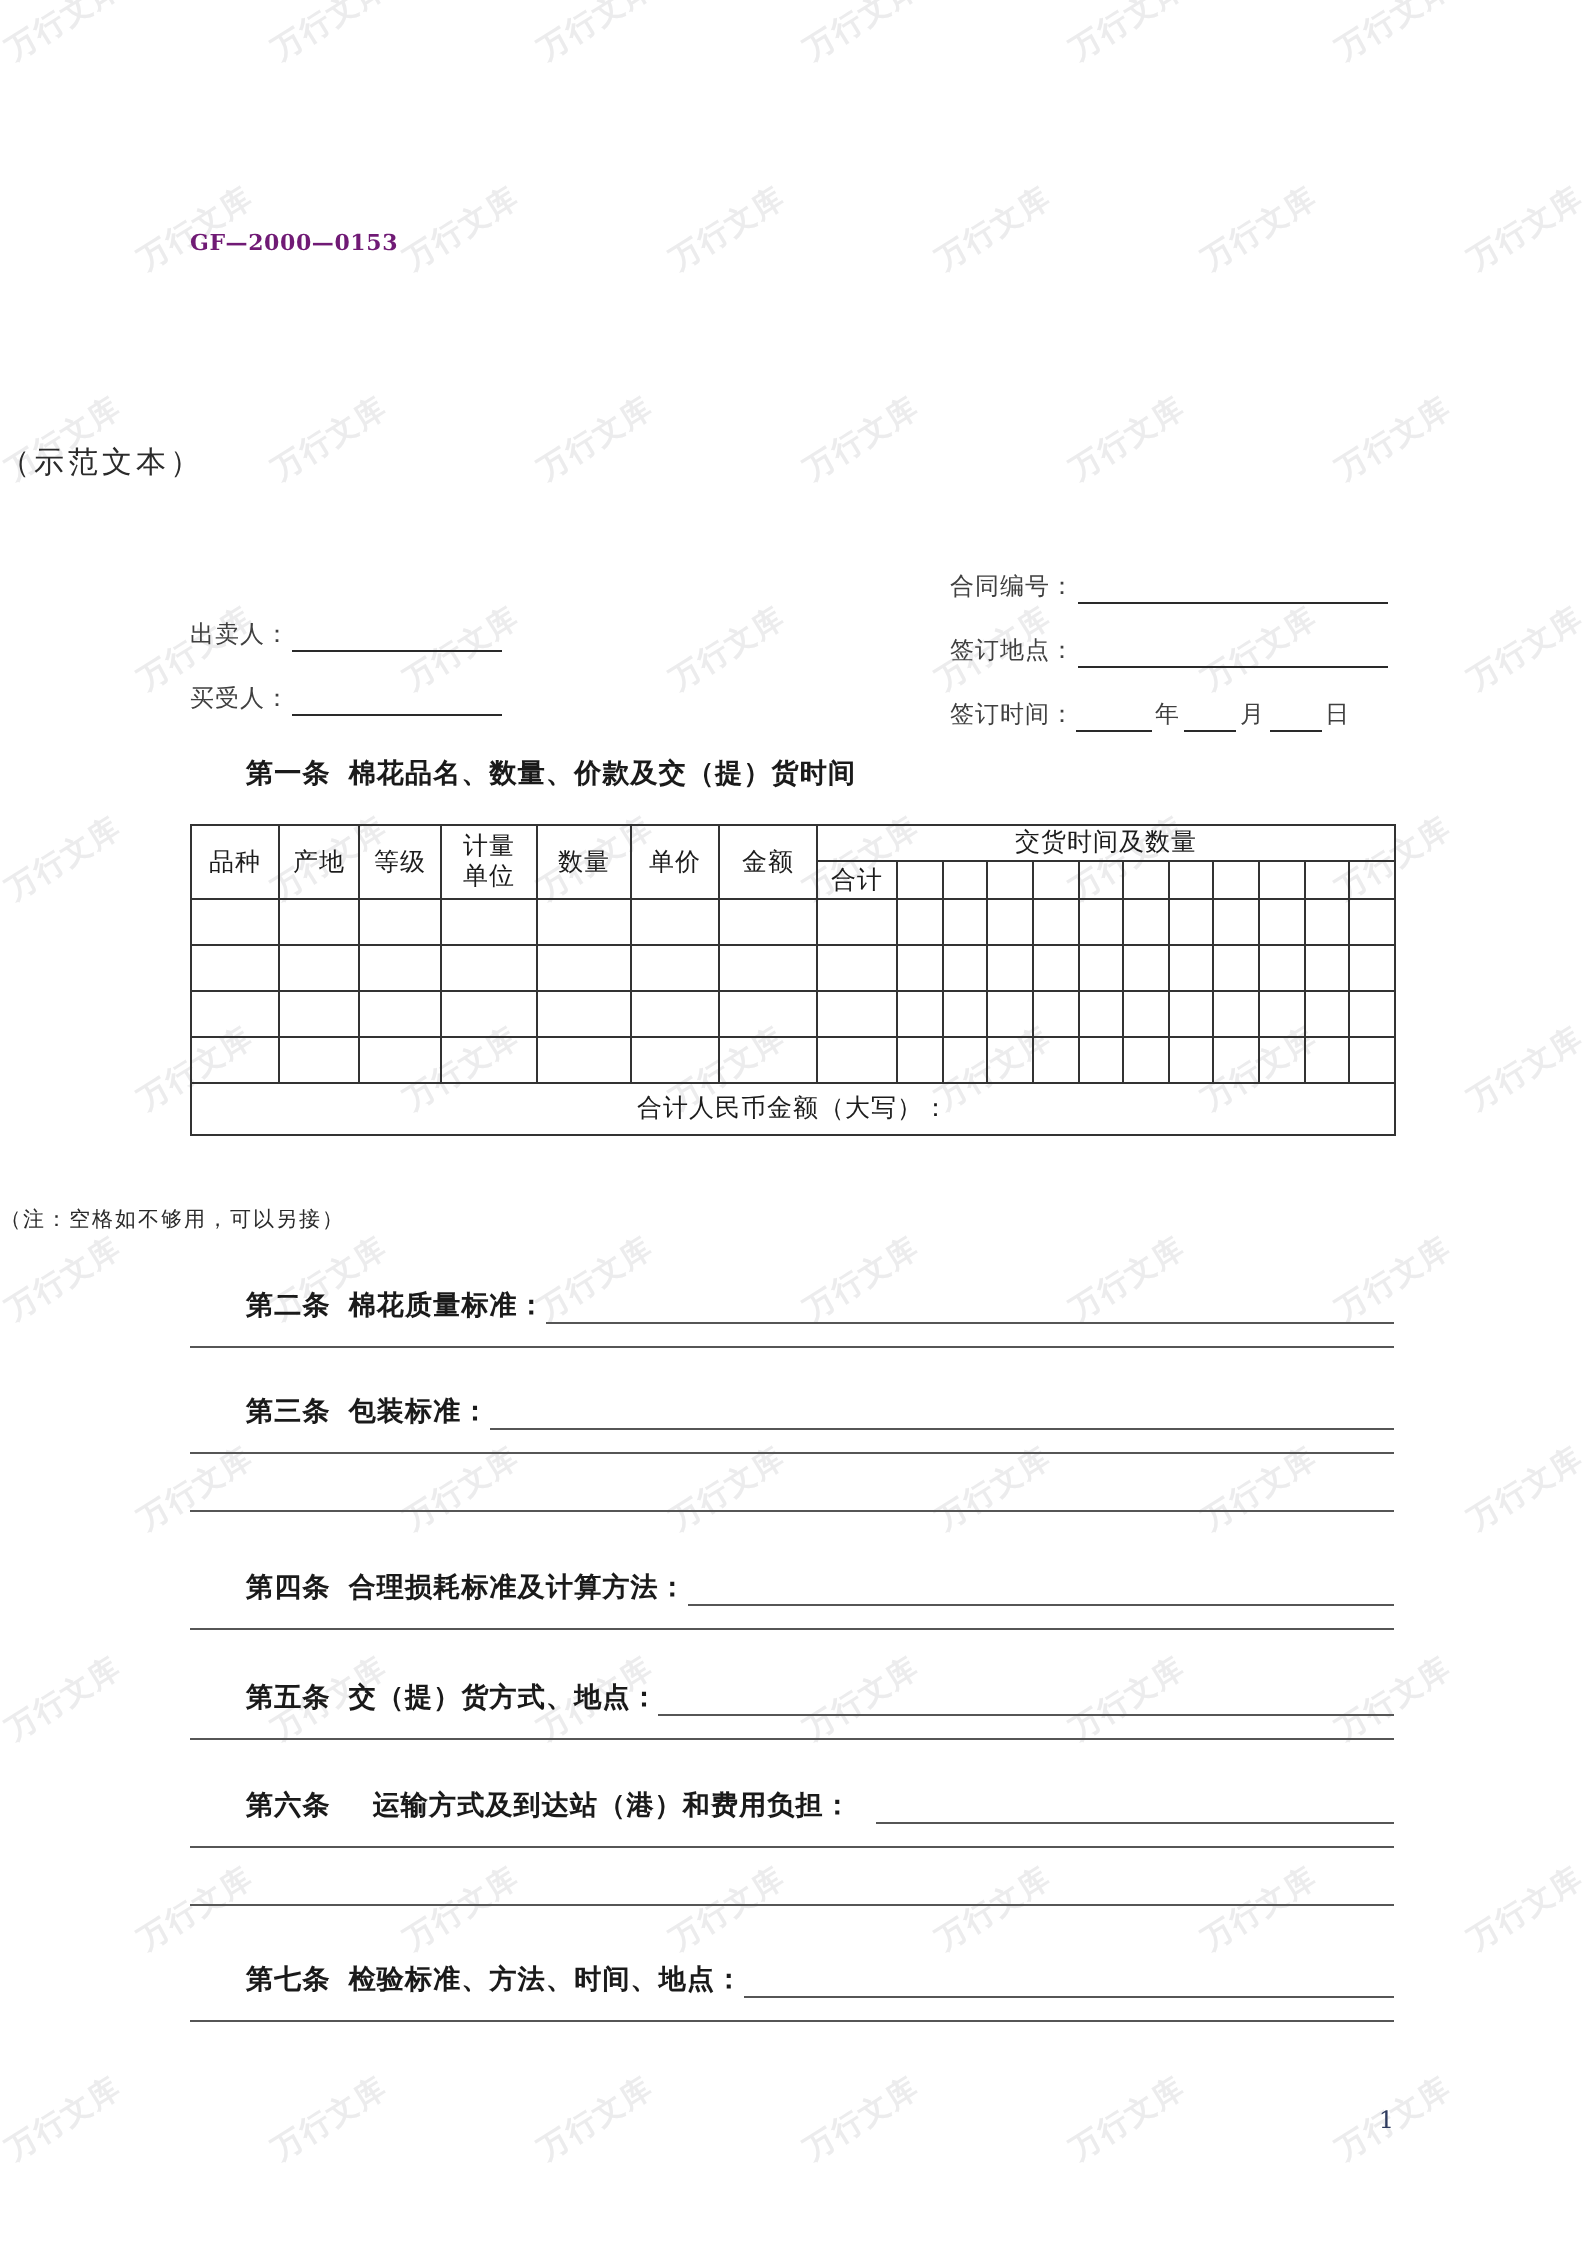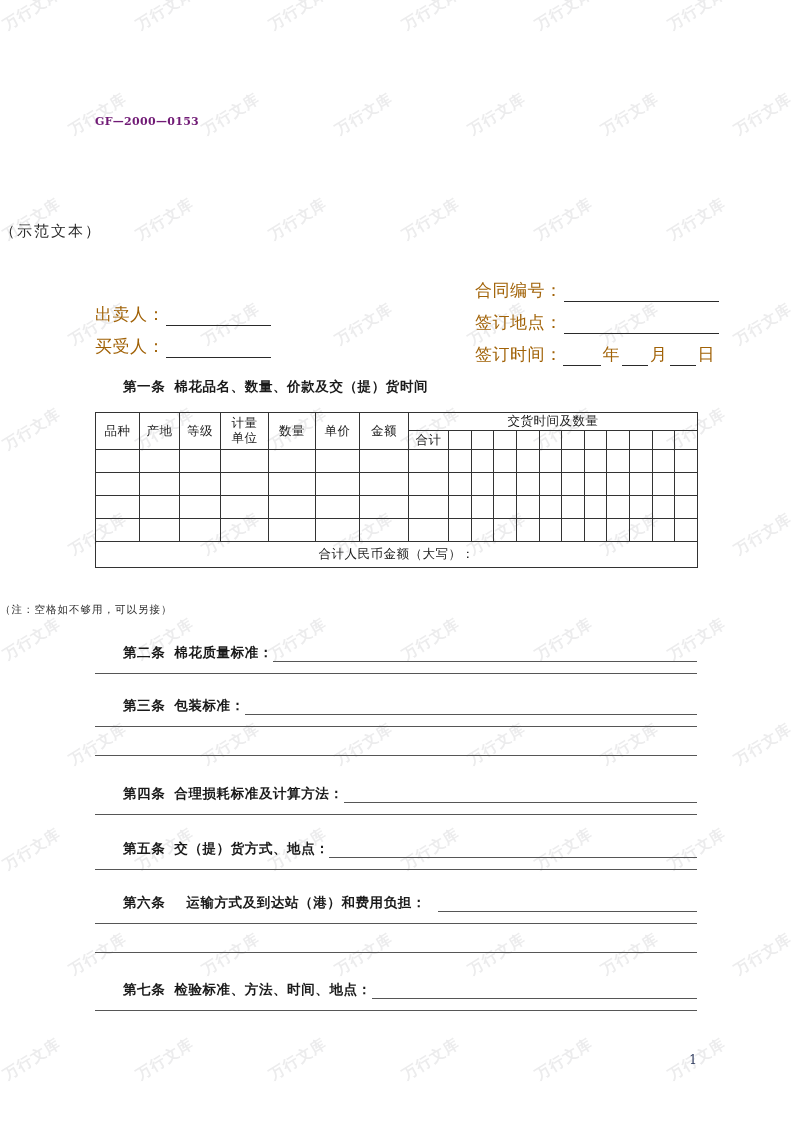--- a/index.html
+++ b/index.html
@@ -71,22 +71,22 @@
     color: #2b2b2b;
     letter-spacing: 2px;
   }
 
   
   .meta-left { position: absolute; left: 95px; }
   .meta-right { position: absolute; left: 475px; }
   .meta-row {
     display: flex;
     align-items: flex-end;
-    font-size: 17px;
-    color: #a16207;
+    font-size: 12px;
+    color: #404040;
     height: 23px;
     letter-spacing: 0.5px;
   }
   .meta-label { white-space: nowrap; }
   .rule {
     border-bottom: 1px solid #2a2a2a;
     height: 17px;
     margin-left: 1px;
   }
   .rule-sm { border-bottom: 1px solid #2a2a2a; height: 17px; }

